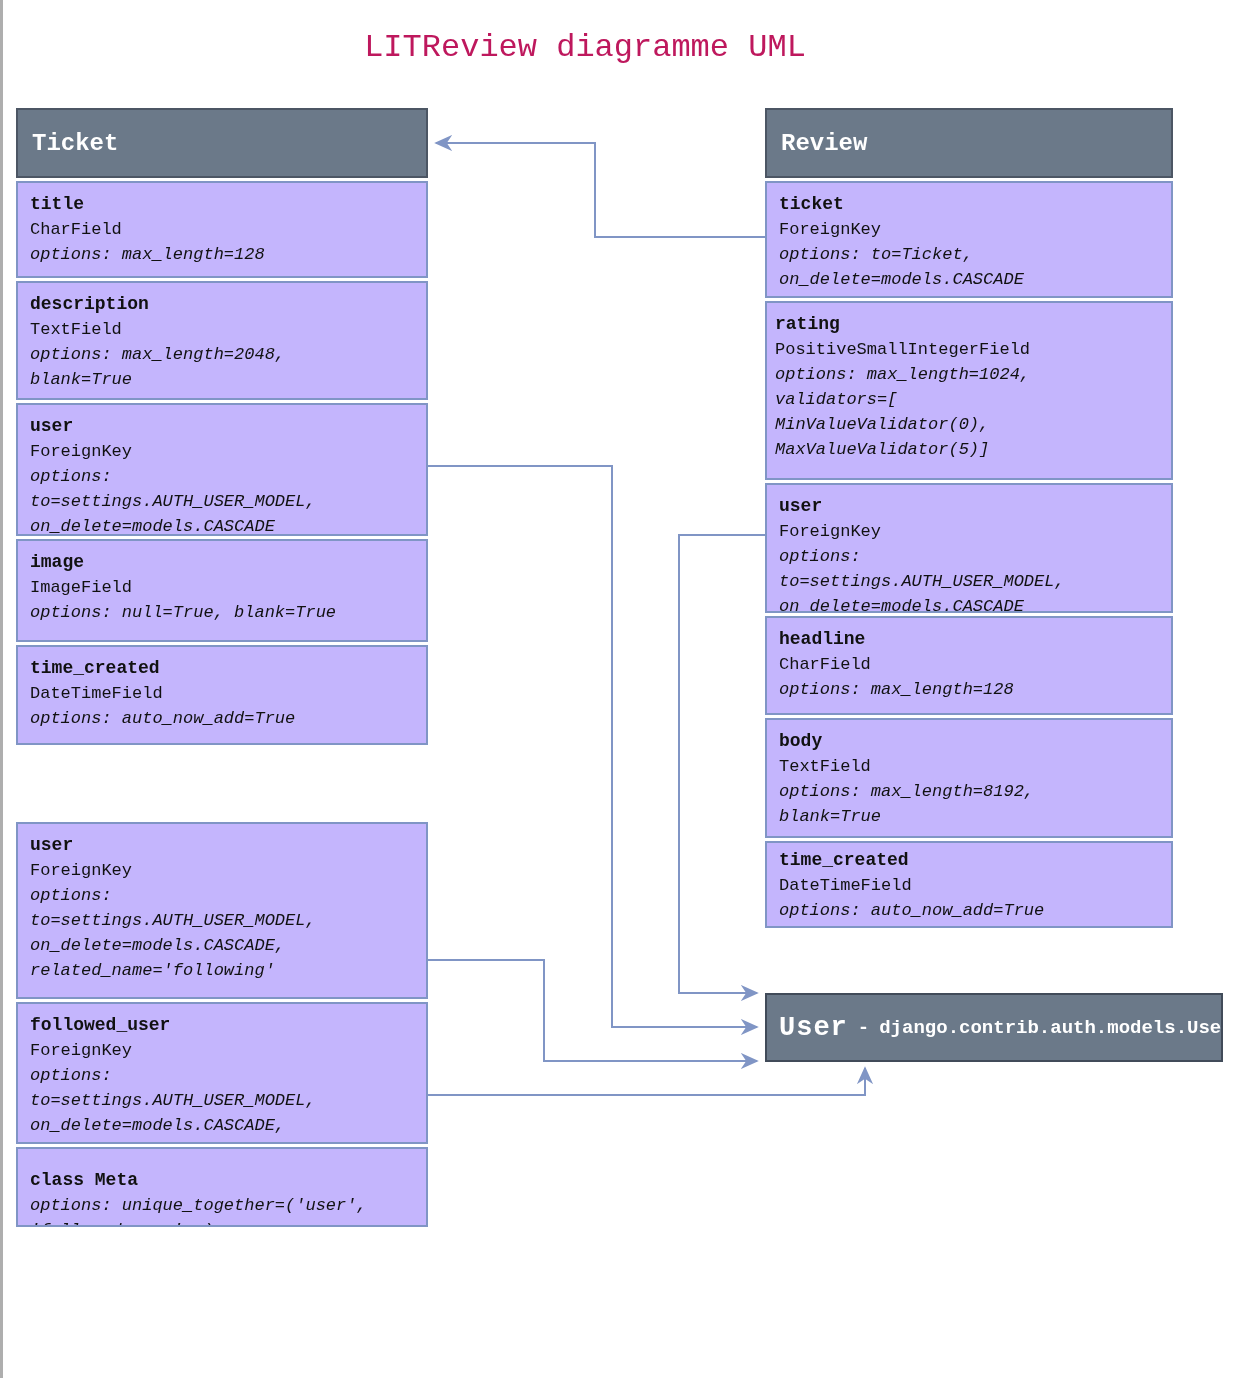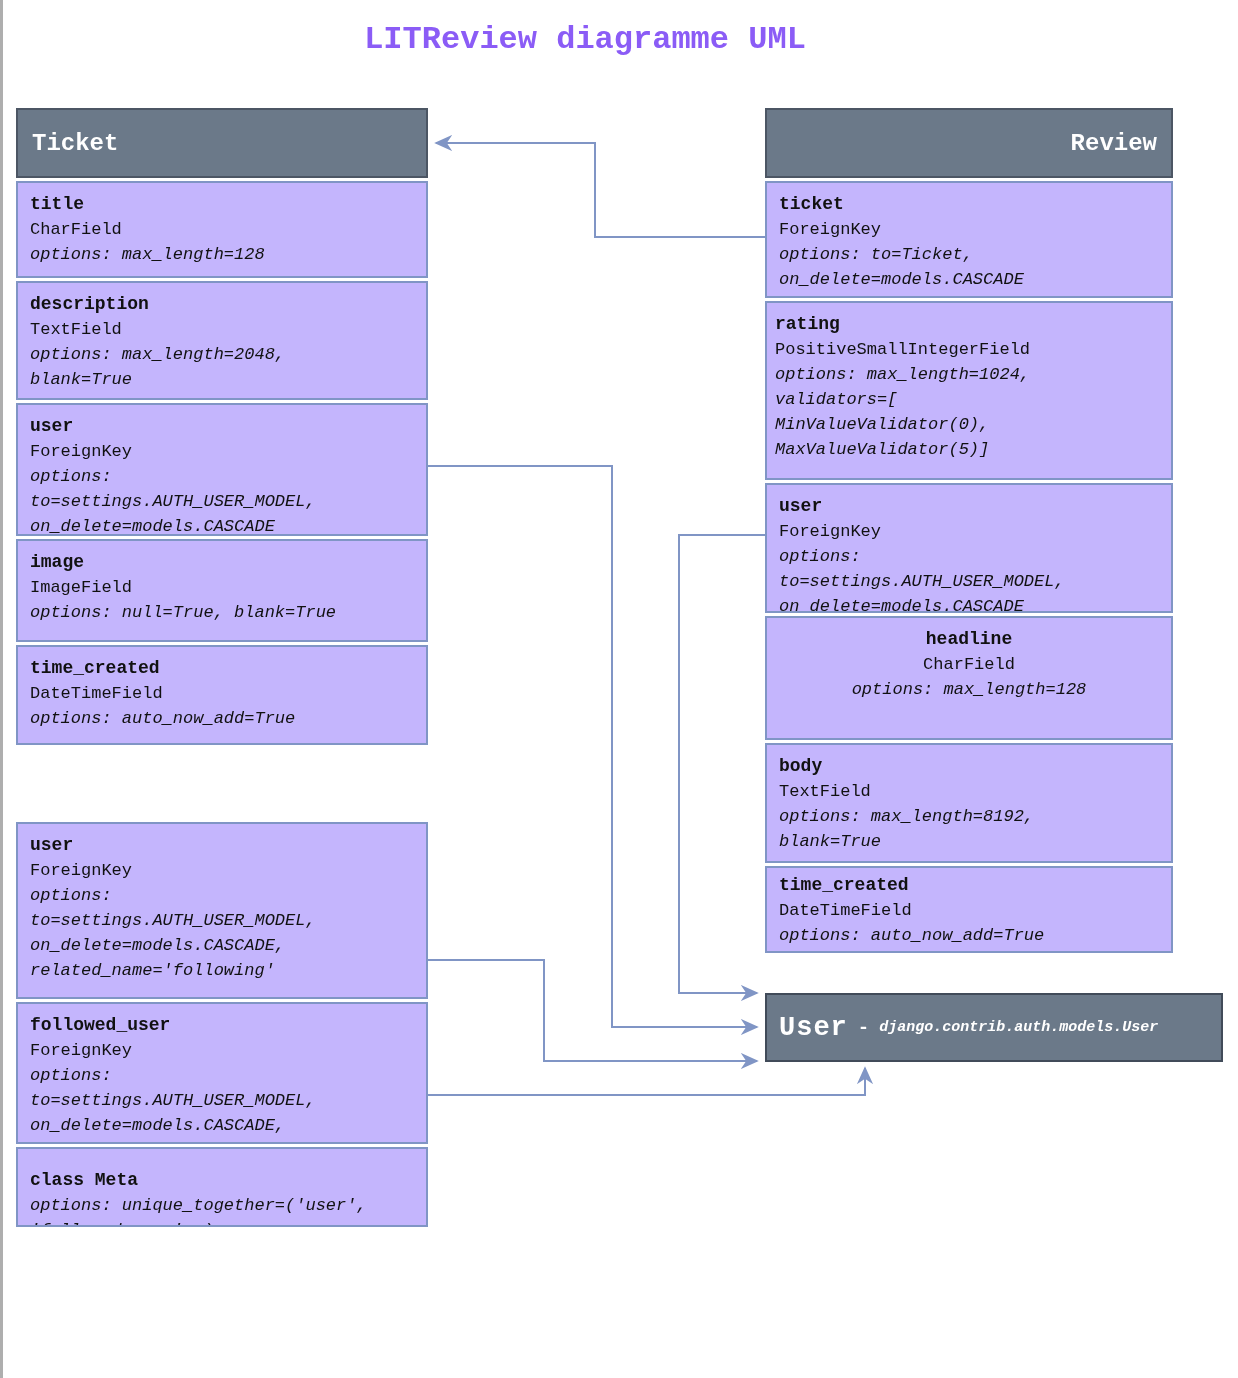--- a/index.html
+++ b/index.html
@@ -8,22 +8,22 @@
     width:1238px;height:1378px;
     font-family:"Liberation Mono","DejaVu Sans Mono",monospace;
     color:#111;
     overflow:hidden;
   }
   .page-edge{
     position:absolute;left:0;top:0;width:3px;height:1378px;
     background:#aeaeae;
   }
   .diagram-title{
-    position:absolute;top:0;left:585px;transform:translateX(-50%);
-    font-size:32px;font-weight:bold;white-space:nowrap;color:#8b5cf6;
+    position:absolute;top:8px;left:585px;transform:translateX(-50%);
+    font-size:32px;font-weight:normal;white-space:nowrap;color:#be185d;
   }
   .uml-class{position:absolute;}
   .uml-header{
     background:#6b7989;
     border:2px solid #4c5664;
     color:#ffffff;
     font-weight:bold;
     font-size:24px;
     display:flex;align-items:center;
     padding:0 14px;
@@ -47,21 +47,21 @@
     background:#6b7989;
     border:2px solid #414b59;
     box-sizing:border-box;
     color:#ffffff;
     display:flex;align-items:center;
     padding:0 12px;
     white-space:nowrap;
   }
   .user-box .uname{font-size:27px;font-weight:bold;letter-spacing:1px;}
   .user-box .udash{font-size:19px;font-weight:bold;margin:0 10px;}
-  .user-box .usub{font-size:15px;font-weight:bold;font-style:italic;}
+  .user-box .usub{font-size:19px;font-weight:bold;}
   svg.connectors{
     position:absolute;left:0;top:0;
     pointer-events:none;
     z-index:5;
   }
 </style>
 </head>
 <body>
 
 <div class="page-edge"></div>
@@ -96,21 +96,21 @@
     <div class="fopts">options: null=True, blank=True</div>
   </div>
   <div class="uml-row" style="height:100px;">
     <div class="fname">time_created</div>
     <div class="ftype">DateTimeField</div>
     <div class="fopts">options: auto_now_add=True</div>
   </div>
 </div>
 
 <div class="uml-class" style="left:765px;top:108px;width:408px;">
-  <div class="uml-header" style="height:70px;justify-content:flex-end;">
+  <div class="uml-header" style="height:70px;">
     <span>Review</span>
   </div>
   <div class="uml-row" style="height:117px;">
     <div class="fname">ticket</div>
     <div class="ftype">ForeignKey</div>
     <div class="fopts">options: to=Ticket,
 on_delete=models.CASCADE</div>
   </div>
   <div class="uml-row" style="height:179px;padding-left:8px;">
     <div class="fname">rating</div>
@@ -120,21 +120,21 @@
 MinValueValidator(0),
 MaxValueValidator(5)]</div>
   </div>
   <div class="uml-row" style="height:130px;">
     <div class="fname">user</div>
     <div class="ftype">ForeignKey</div>
     <div class="fopts">options:
 to=settings.AUTH_USER_MODEL,
 on_delete=models.CASCADE</div>
   </div>
-  <div class="uml-row" style="height:124px;text-align:center;">
+  <div class="uml-row" style="height:99px;">
     <div class="fname">headline</div>
     <div class="ftype">CharField</div>
     <div class="fopts">options: max_length=128</div>
   </div>
   <div class="uml-row" style="height:120px;">
     <div class="fname">body</div>
     <div class="ftype">TextField</div>
     <div class="fopts">options: max_length=8192,
 blank=True</div>
   </div>

